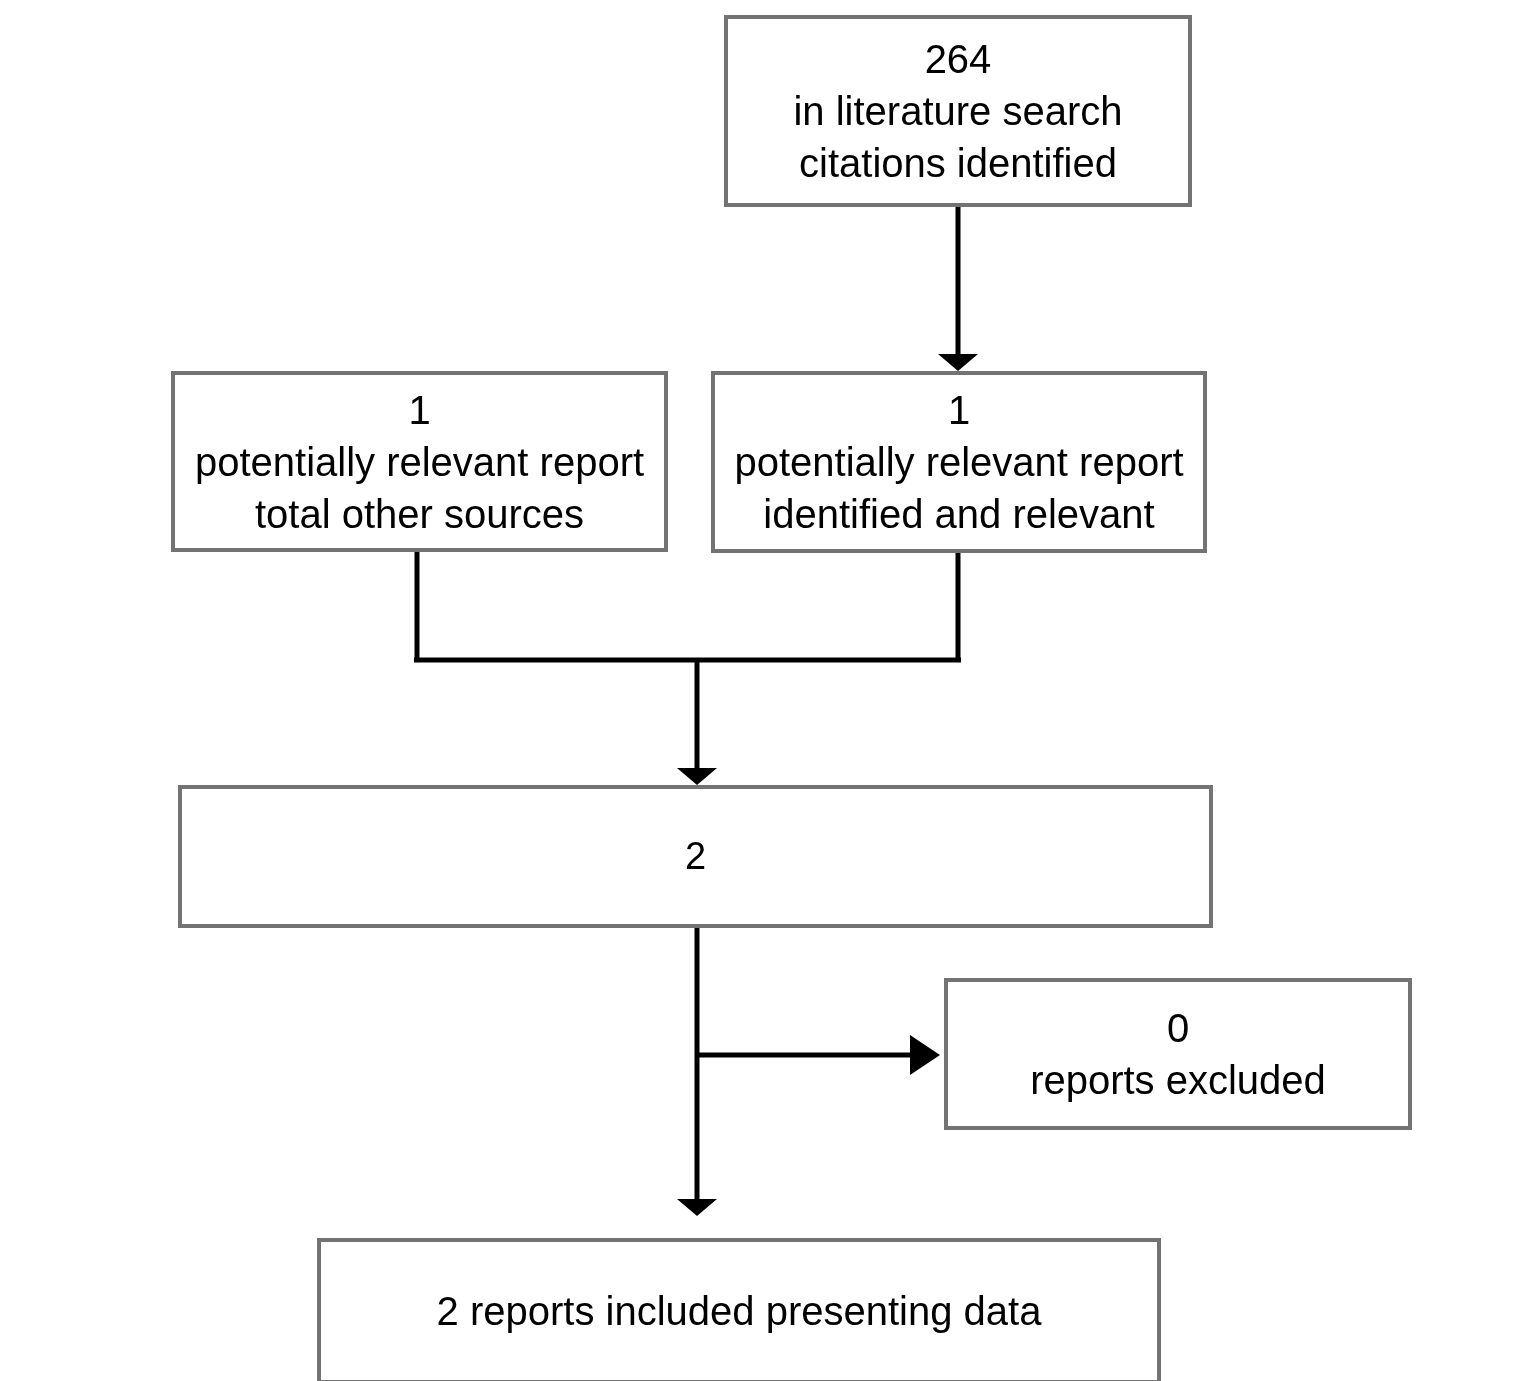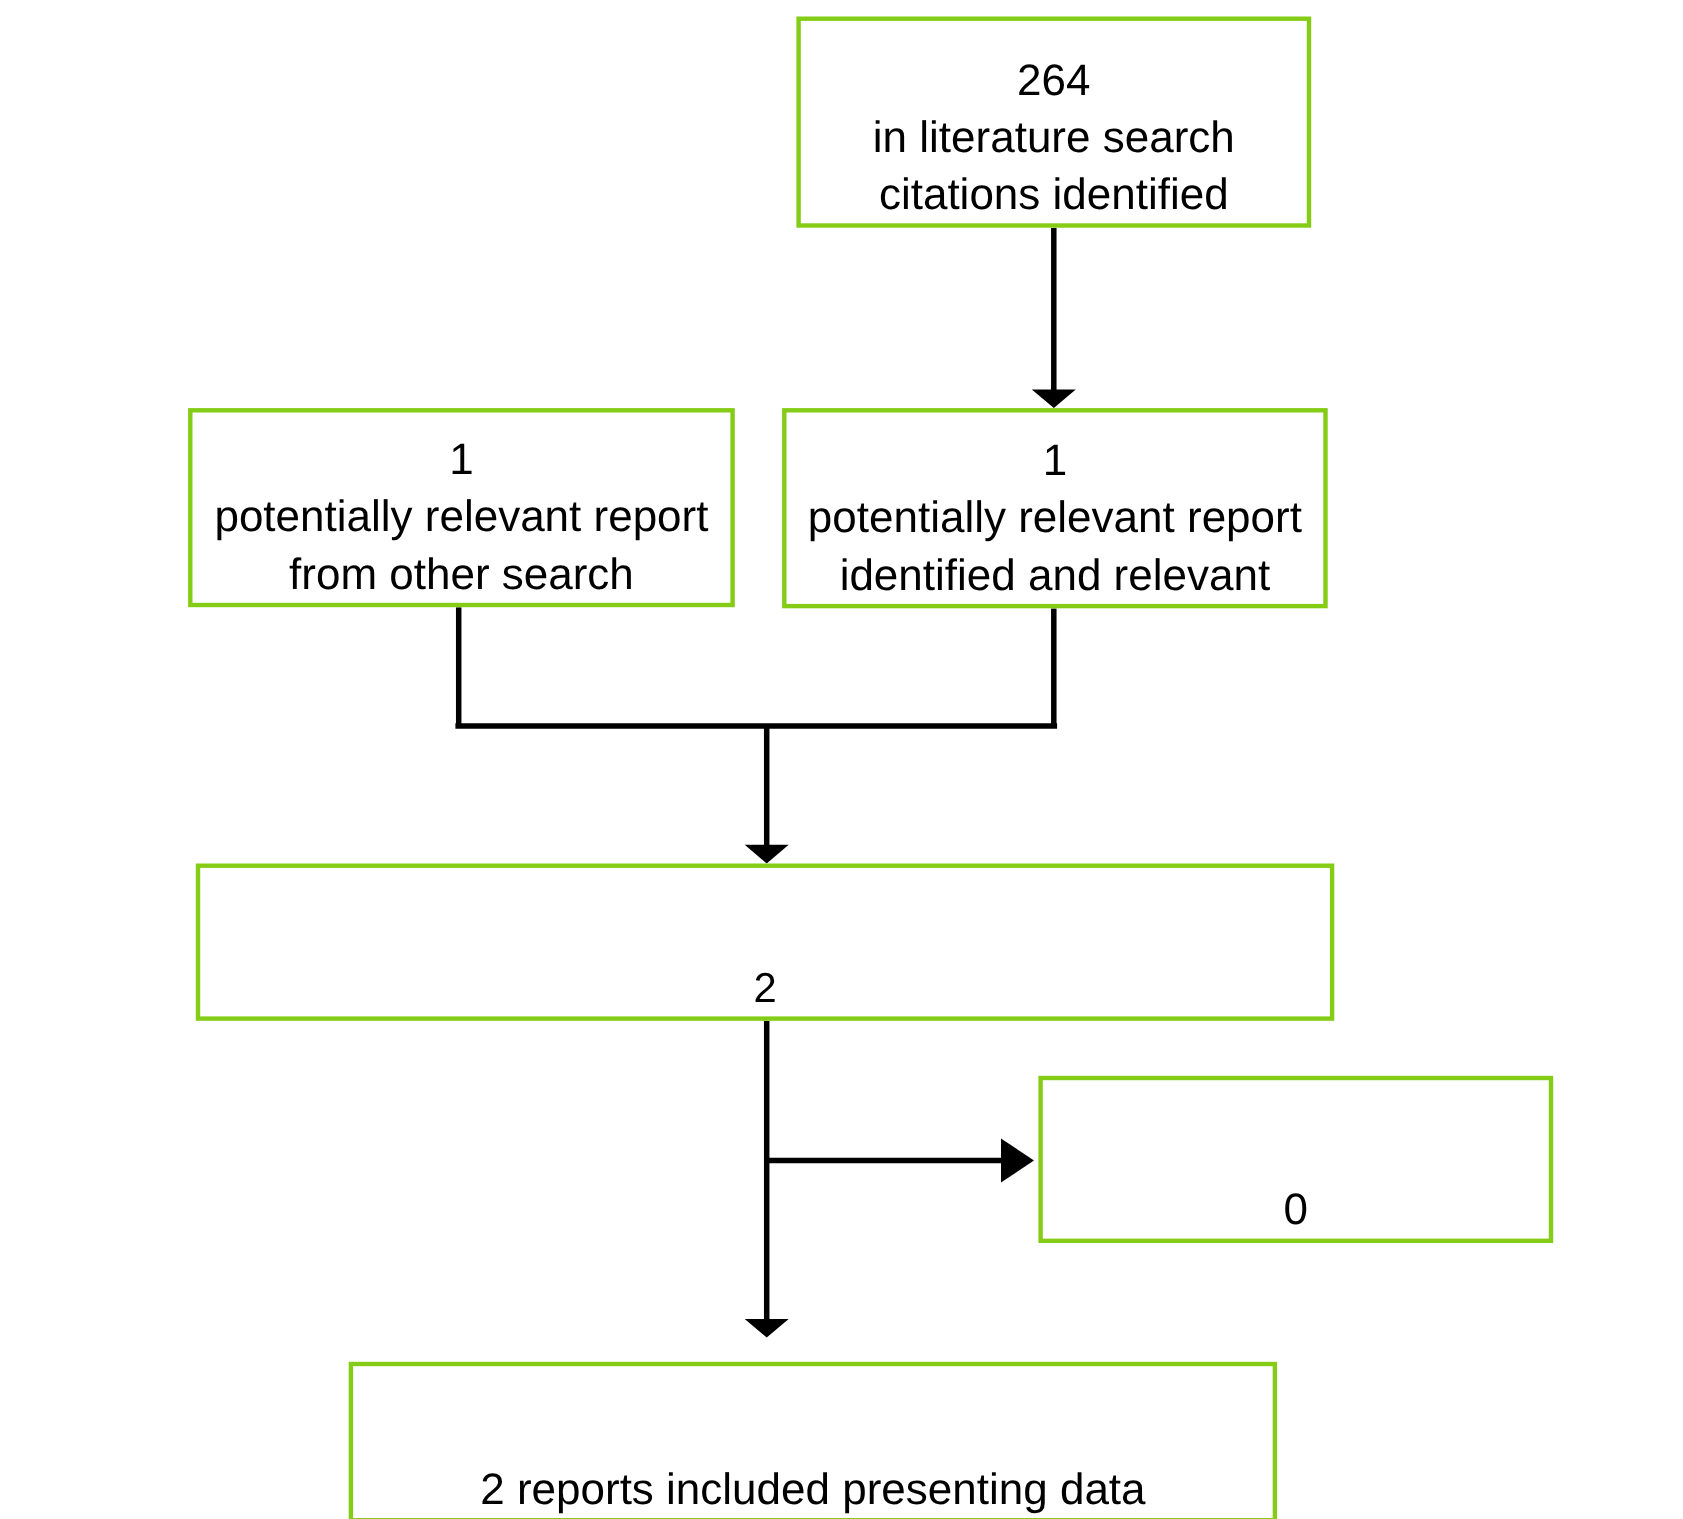--- a/index.html
+++ b/index.html
@@ -16,25 +16,25 @@
     position: relative;
     width: 1530px;
     height: 1381px;
     background: #ffffff;
     overflow: hidden;
   }
   .flow-box {
     position: absolute;
     box-sizing: border-box;
     background: #ffffff;
-    border: 4px solid #84cc16;
+    border: 4px solid #737373;
     display: flex;
     flex-direction: column;
     align-items: center;
-    justify-content: flex-end;
+    justify-content: center;
     text-align: center;
   }
   .flow-box .line {
     display: block;
     line-height: 1.30;
     white-space: pre;
   }
   .fs-40 { font-size: 40px; }
   .fs-38 { font-size: 38px; }
 
@@ -96,34 +96,35 @@
 
   <div class="flow-box" id="box-identified">
     <span class="line fs-40">264</span>
     <span class="line fs-40">in literature search</span>
     <span class="line fs-40">citations identified</span>
   </div>
 
   <div class="flow-box" id="box-other-src">
     <span class="line fs-40">1</span>
     <span class="line fs-40">potentially relevant report</span>
-    <span class="line fs-40">from other search</span>
+    <span class="line fs-40">total other sources</span>
   </div>
 
   <div class="flow-box" id="box-screened">
     <span class="line fs-40">1</span>
     <span class="line fs-40">potentially relevant report</span>
     <span class="line fs-40">identified and relevant</span>
   </div>
 
   <div class="flow-box" id="box-total">
     <span class="line fs-38">2</span>
   </div>
 
   <div class="flow-box" id="box-excluded">
     <span class="line fs-40">0</span>
+    <span class="line fs-40">reports excluded</span>
   </div>
 
   <div class="flow-box" id="box-included">
     <span class="line fs-40">2 reports included presenting data</span>
   </div>
 
 </div>
 
 </body></html>

